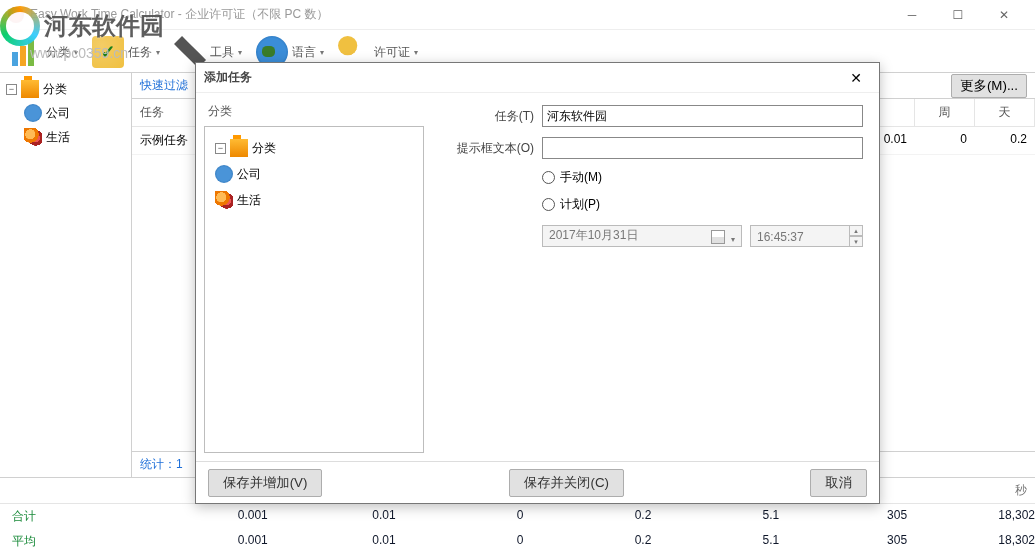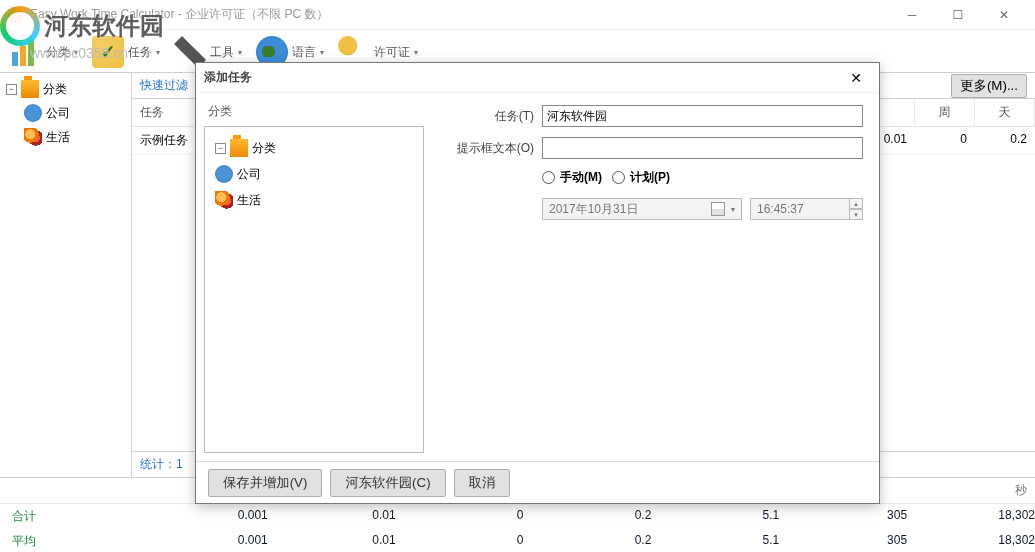--- a/index.html
+++ b/index.html
@@ -80,32 +80,32 @@
 .dlg-close{width:30px;height:30px;display:flex;align-items:center;justify-content:center;font-size:14px;}
 .dlg-body{flex:1;display:flex;padding:8px;gap:10px;}
 .dlg-left{width:265px;display:flex;flex-direction:column;}
 .dlg-left .hdr{color:#555;padding:2px 4px 6px;}
 .dlg-tree{flex:1;border:1px solid #bdbdbd;background:#fff;padding:8px;}
 .dlg-tree .tree-node{padding:4px 2px;}
 .dlg-right{flex:1;padding:4px 8px 0 0;}
 .frow{display:flex;align-items:center;margin-bottom:10px;gap:8px;}
 .frow .flbl{width:100px;text-align:right;color:#444;}
 .tinput{flex:1;border:1px solid #888;height:22px;padding:2px 4px;font-size:12px;}
-.radio-col{margin-left:108px;display:flex;gap:10px;font-weight:bold;}
+.radio-col{margin-left:108px;display:flex;flex-direction:column;gap:10px;}
 .radio-item{display:flex;align-items:center;gap:5px;}
 .rcirc{width:13px;height:13px;border:1px solid #555;border-radius:50%;display:flex;align-items:center;justify-content:center;}
 .rcirc.sel::after{content:"";width:7px;height:7px;background:#333;border-radius:50%;}
 .dtrow{margin-left:108px;margin-top:12px;display:flex;gap:8px;}
-.dtpick{border:1px solid #bbb;background:#f4f4f4;height:22px;padding:2px 6px;color:#777;display:flex;align-items:center;gap:6px;}
+.dtpick{border:1px solid #bbb;background:#f4f4f4;height:22px;padding:2px 6px;color:#777;display:flex;align-items:flex-end;gap:6px;}
 .dtpick .cal{width:14px;height:14px;border:1px solid #999;background:linear-gradient(#fff 50%,#e0e0e0 50%);}
 .dtpick.date{width:200px;}
 .dtpick.time{width:100px;}
 .spin{width:14px;display:flex;flex-direction:column;margin-left:-1px;}
 .spin div{border:1px solid #bbb;background:#f4f4f4;height:11px;font-size:7px;display:flex;align-items:center;justify-content:center;color:#777;}
-.dlg-foot{height:42px;border-top:1px solid #ddd;display:flex;align-items:center;justify-content:flex-start;gap:8px;padding:0 12px;}
+.dlg-foot{height:42px;border-top:1px solid #ddd;display:flex;align-items:center;justify-content:space-between;gap:8px;padding:0 12px;}
 .btn{border:1px solid #adadad;background:#e1e1e1;padding:4px 14px;border-radius:2px;color:#333;}
 </style>
 </head>
 <body>
 
 <div class="watermark">
   <div class="wm-badge"></div>
   <div class="wm-text">河东软件园</div>
 </div>
 <div class="wm-sub">www.pc0359.cn</div>
@@ -275,16 +275,16 @@
           <div class="spin">
               <div>▴</div>
               <div>▾</div>
             </div>
         </div>
       </div>
     </div>
   </div>
   <div class="dlg-foot">
     <button class="btn">保存并增加(V)</button>
-    <button class="btn">河东软件园(C)</button>
+    <button class="btn">保存并关闭(C)</button>
     <button class="btn">取消</button>
   </div>
 </div>
 
 </body></html>

